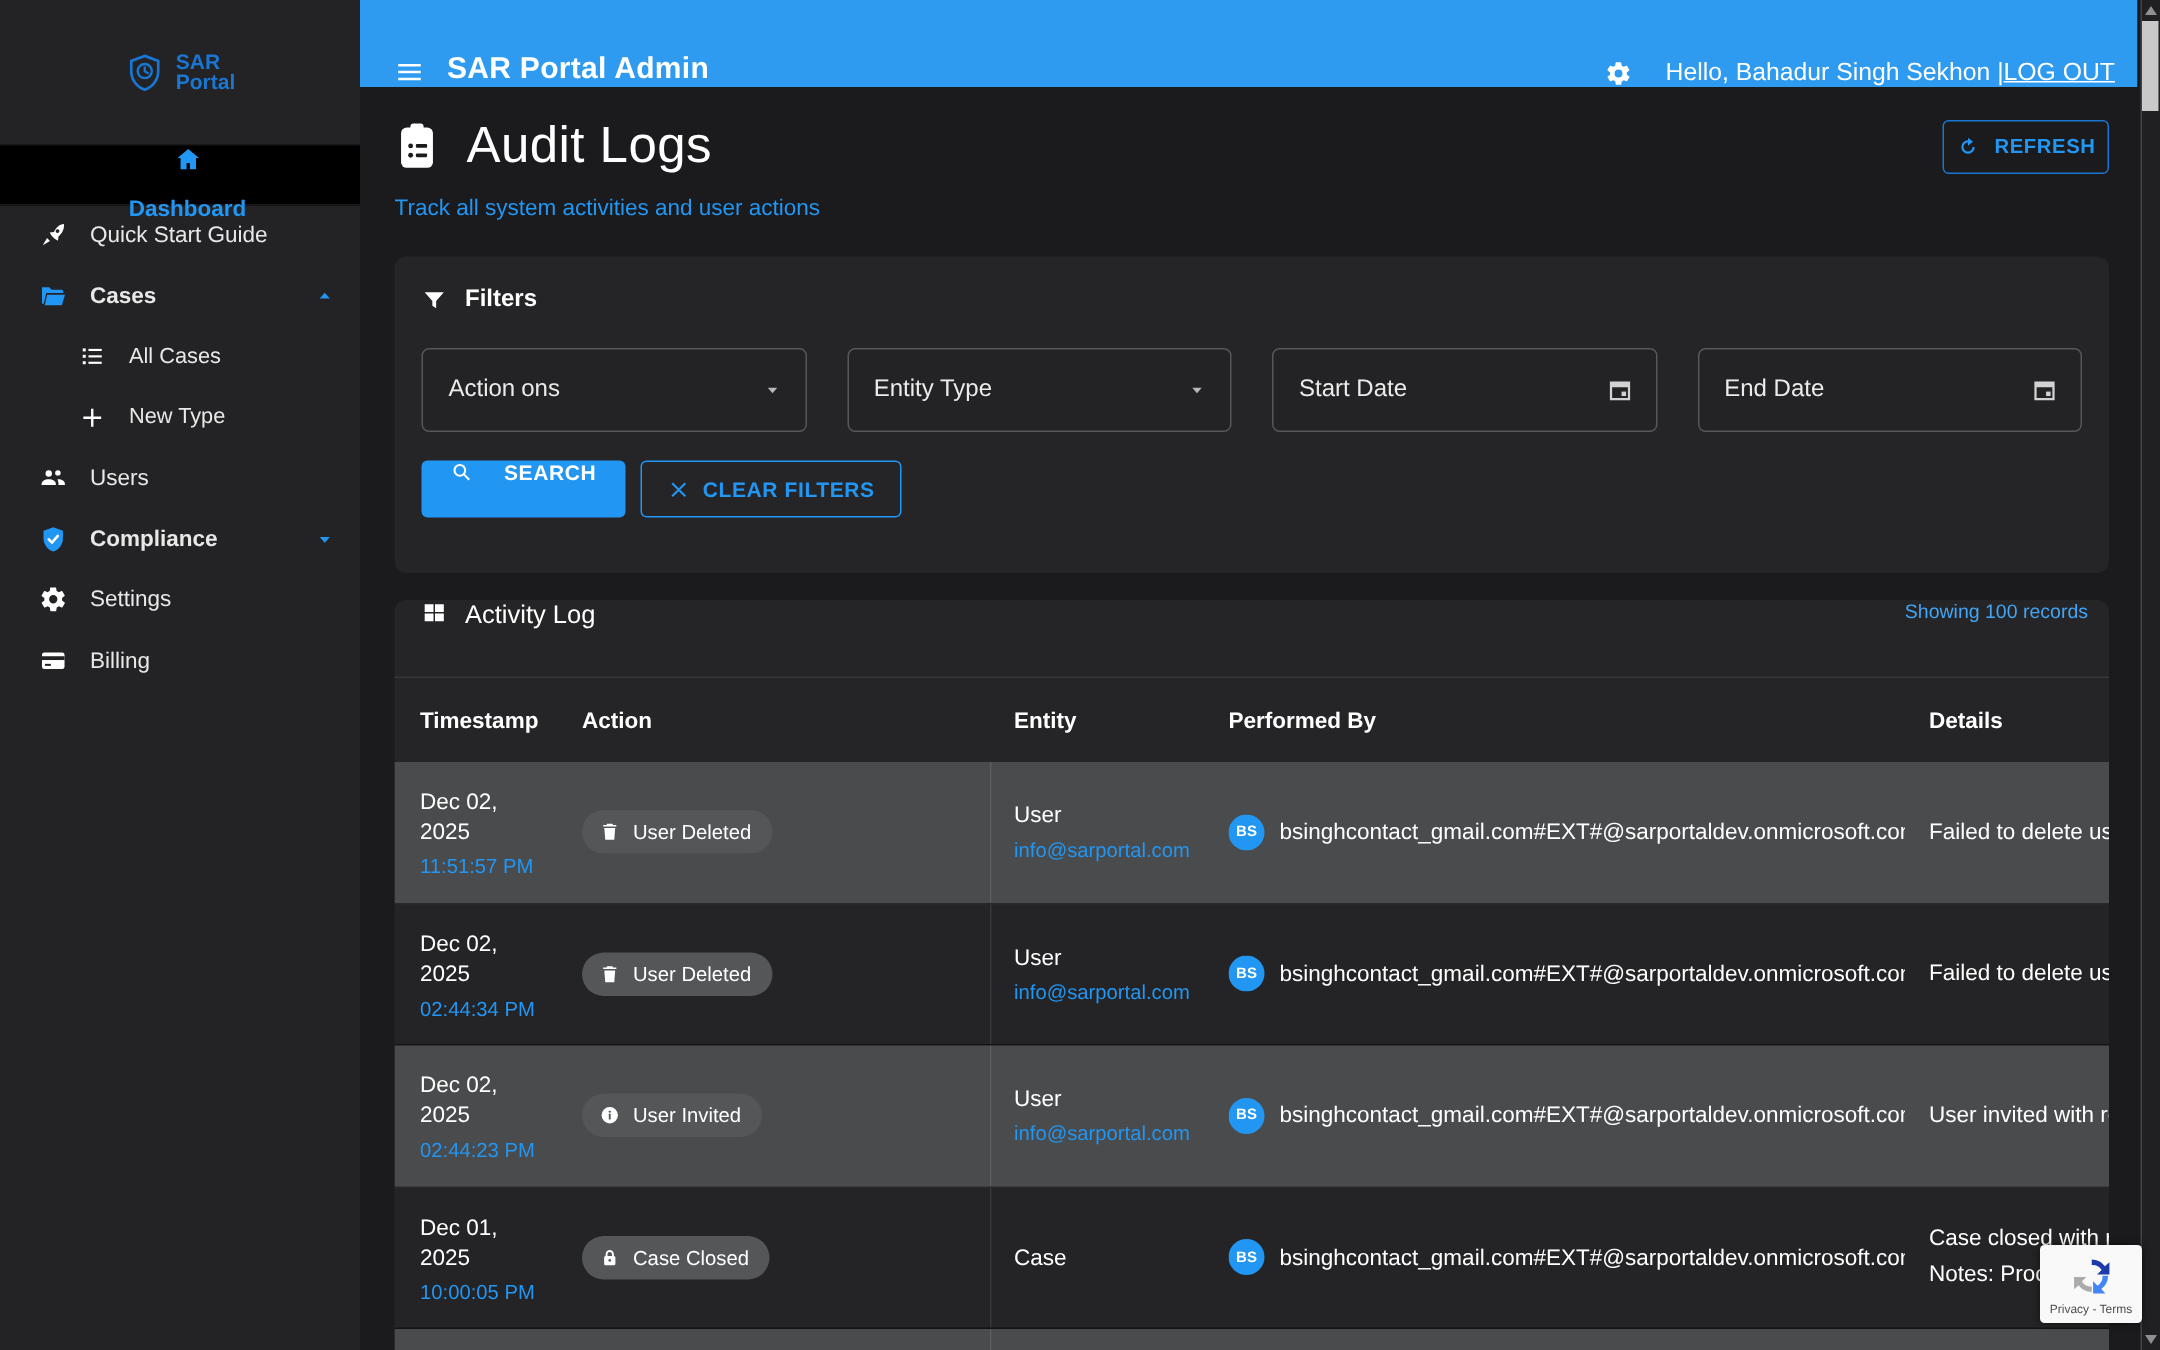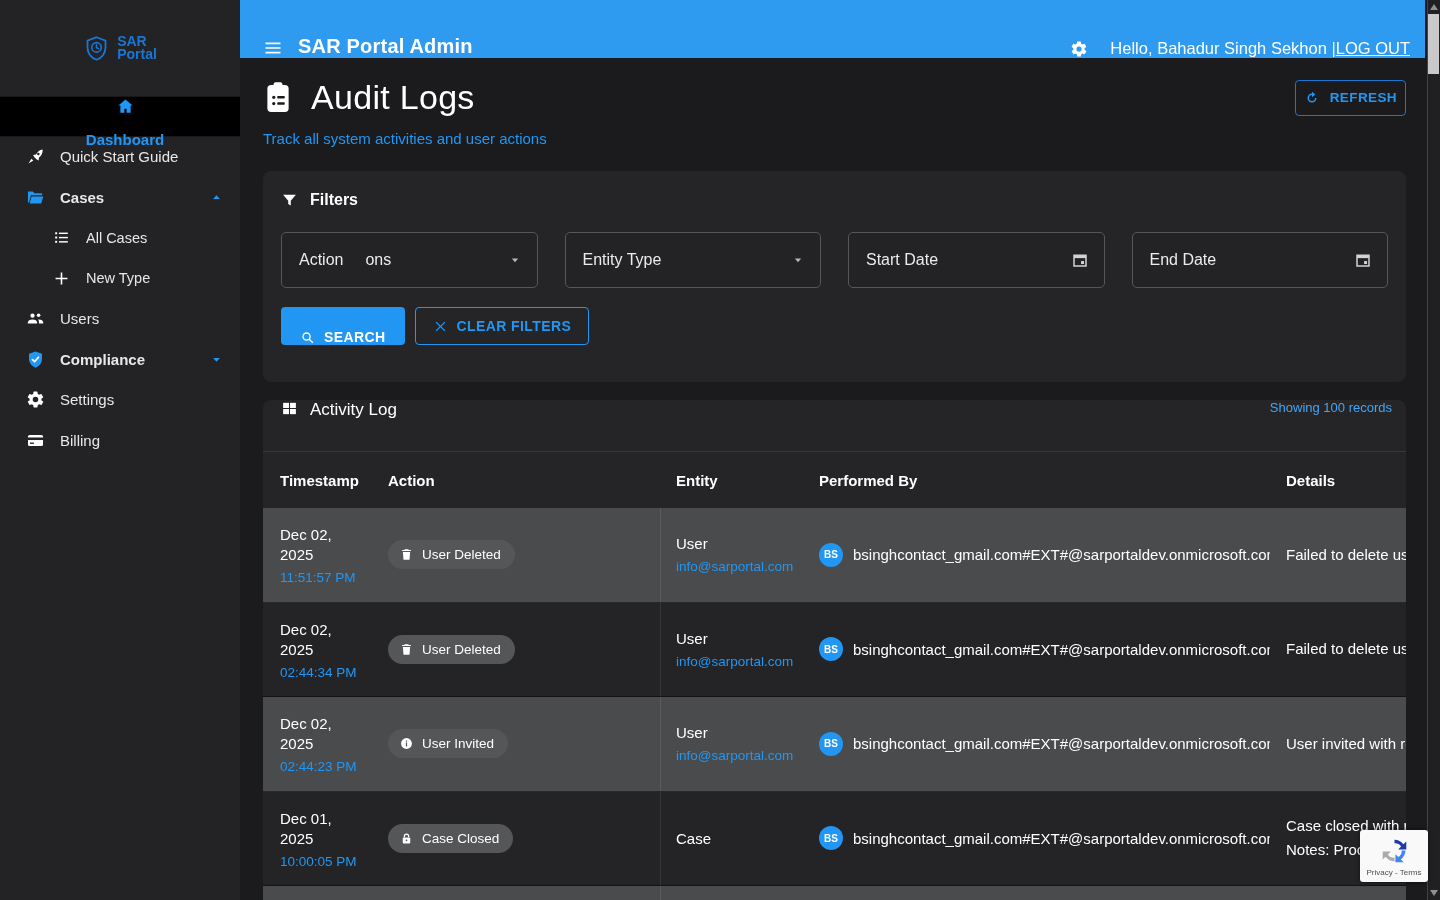--- a/index.html
+++ b/index.html
@@ -58,28 +58,28 @@
   .page-subtitle{color:var(--accent); font-size:15px; margin-top:13px;}
 
   .card{background:var(--card-bg); border-radius:8px; width:1143px;}
   .filters-card{margin-top:24px; padding:20px 18px 37px 18px;}
   .fc-heading{display:flex; align-items:center; gap:12px; font-size:16px; font-weight:bold;}
   .fc-heading .icon18{width:17px;height:17px;color:#fff;display:flex;}
   .fc-heading .icon18 svg{width:17px;height:17px;}
   .fields{display:flex; gap:27px; margin-top:23px;}
   .field{flex:1; height:56px; border:1px solid #55575a; border-radius:5px; background:#232325;
     display:flex; align-items:center; padding:0 15px 0 17px; font-size:16px; color:#eceaea; cursor:pointer;}
-  .field .ghost{margin-left:22px;}
+  .field .ghost{margin-left:4px;}
   .field-caret{margin-left:auto; width:14px;height:14px;color:#b5b8bc;display:flex;}
   .field-caret svg{width:14px;height:14px;}
   .field-cal{margin-left:auto; width:18px;height:18px;color:#d2d2d2;display:flex;}
   .field-cal svg{width:18px;height:18px;}
   .filter-buttons{display:flex; gap:10px; margin-top:19px;}
   .btn-search{height:38px; padding:0 19px; background:var(--accent); border:none; border-radius:4px;
-    color:#fff; font-size:14px; font-weight:bold; letter-spacing:.4px; display:flex; align-items:flex-end; gap:9px;
+    color:#fff; font-size:14px; font-weight:bold; letter-spacing:.4px; display:flex; align-items:flex-start; gap:21px;
     cursor:pointer; font-family:inherit;}
   .btn-clear{height:38px; padding:0 17px; background:transparent; border:1px solid var(--accent); border-radius:4px;
     color:var(--accent); font-size:14px; font-weight:bold; letter-spacing:.4px; display:flex; align-items:center; gap:9px;
     cursor:pointer; font-family:inherit;}
   .icon15{width:15px;height:15px;display:flex;} .icon15 svg{width:15px;height:15px;}
 
   
   .log-card{margin-top:18px; height:525px; overflow:hidden; border-radius:8px 8px 0 0;}
   .lc-header{height:52px; display:flex; padding:0 14px 0 18px;
     border-bottom:1px solid #38383a;}

